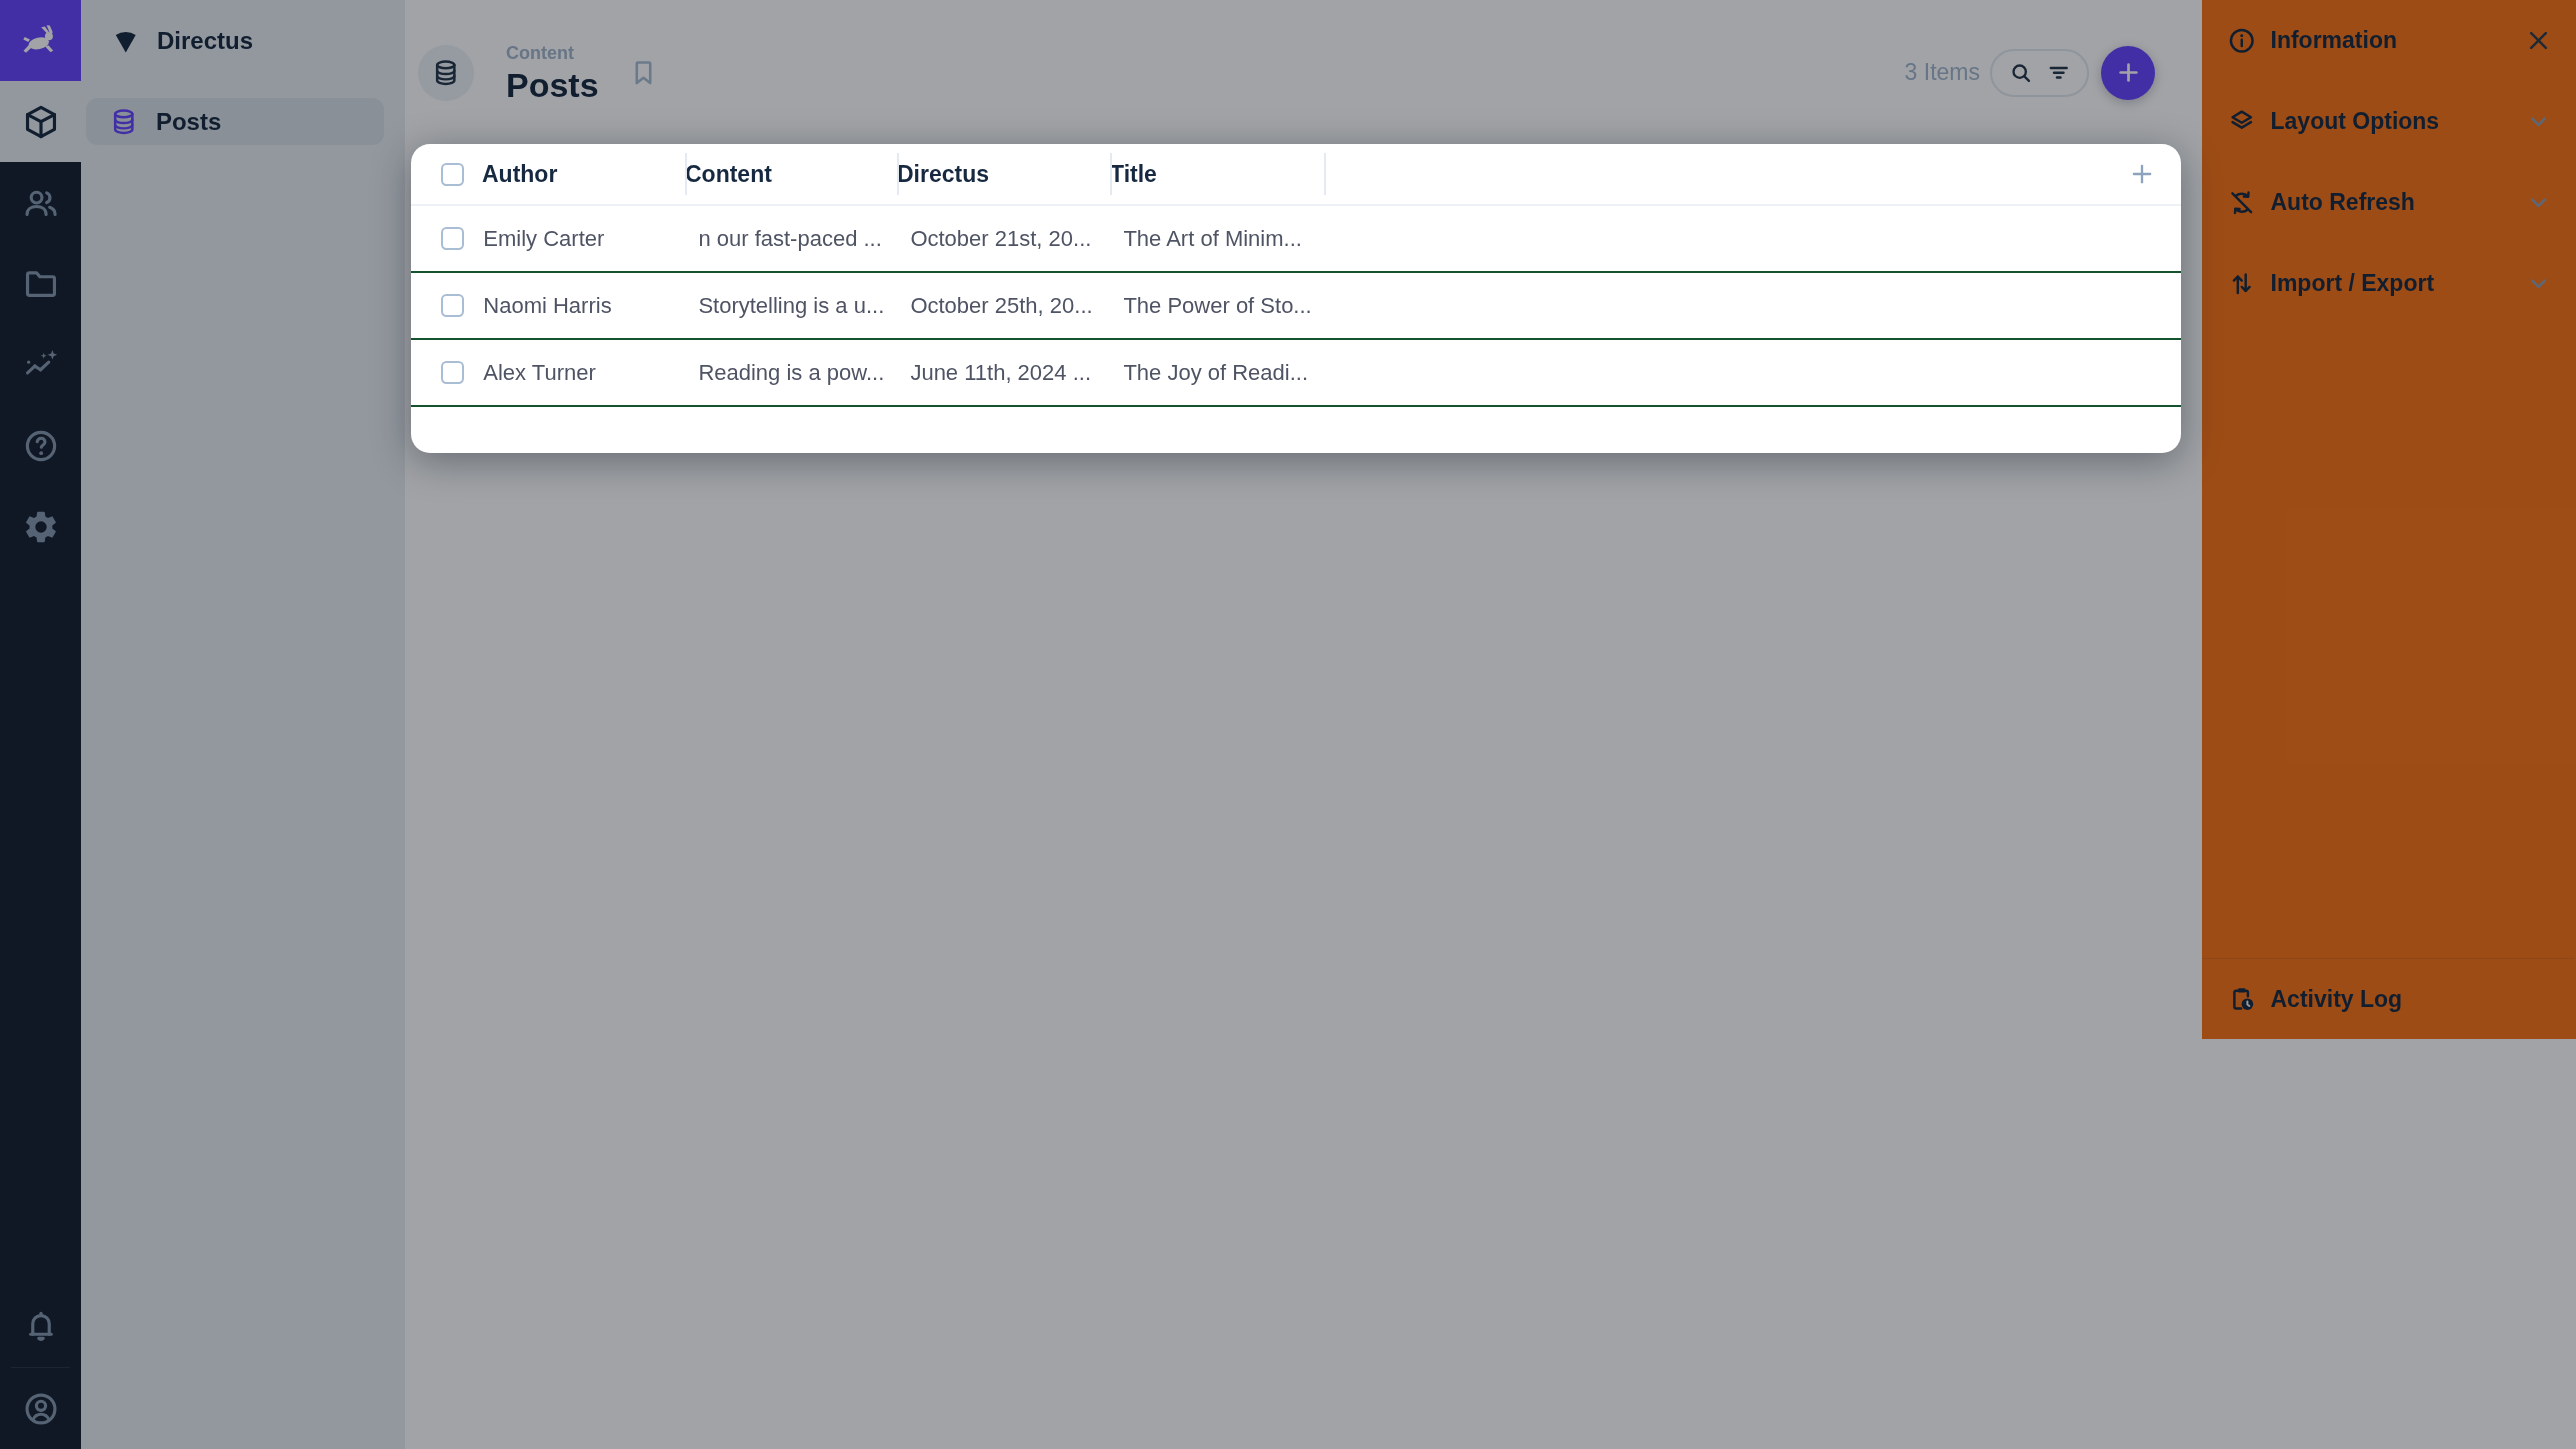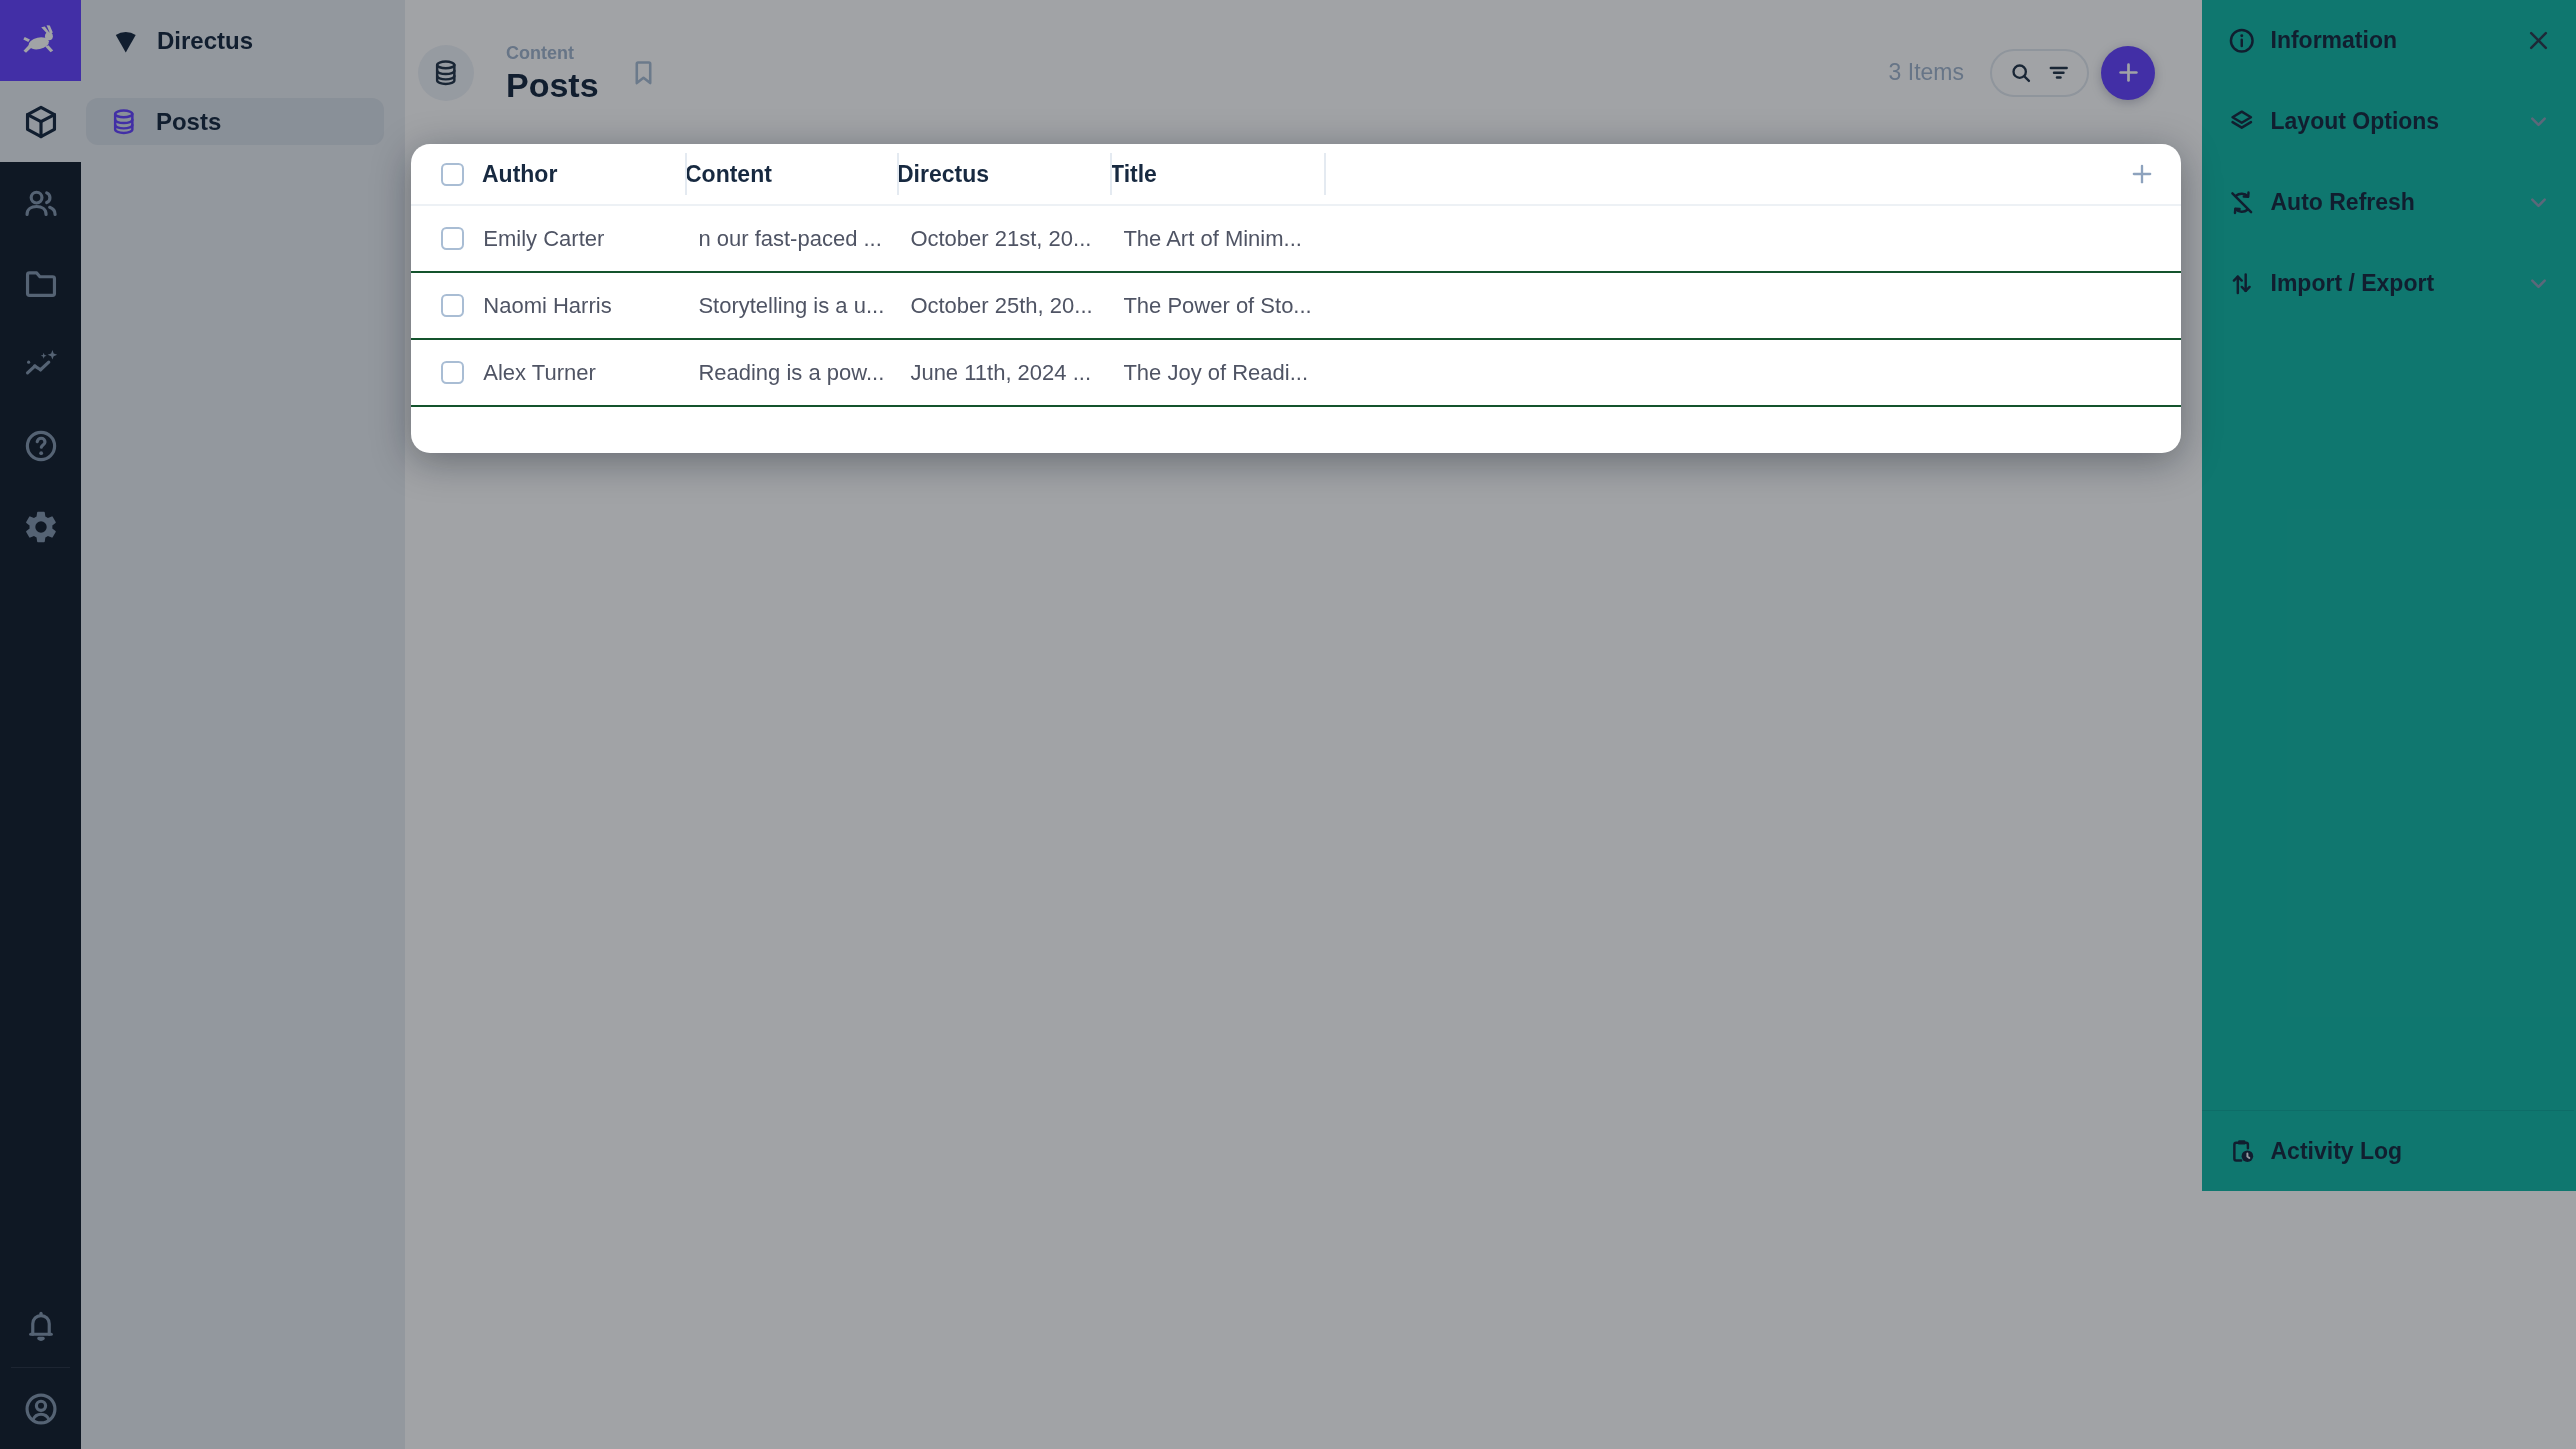--- a/index.html
+++ b/index.html
@@ -38,21 +38,21 @@
                  display:flex; align-items:center; }
   .title-icon-circle { width:56px; height:56px; border-radius:50%; background:#EEF2F7;
                        display:flex; align-items:center; justify-content:center; color:#25364A; }
   .title-icon-circle svg { width:29.5px; height:29.5px; }
   .title-block { margin-left:32px; display:flex; flex-direction:column; }
   .eyebrow { font-size:18px; font-weight:600; color:#A2B5CD; margin-bottom:4px; }
   .page-title { font-size:34px; font-weight:700; color:#172940; line-height:1; }
   .bookmark { margin-left:29.5px; color:#A9BDD4; cursor:pointer; }
   .bookmark svg { width:31px; height:31px; }
   .spacer { flex:1; }
-  .items-count { font-size:23px; color:#A2B5CD; margin-right:26px; }
+  .items-count { font-size:23px; color:#A2B5CD; margin-right:10px; }
   .search-pill { width:99px; height:48px; border:2px solid #E2E8EF; border-radius:24px;
                  display:flex; align-items:center; justify-content:center; gap:12px; }
   .search-pill .pill-btn { color:#25364A; cursor:pointer; }
   .search-pill svg { width:25.5px; height:25.5px; }
   .fab { margin-left:12px; width:54px; height:54px; border-radius:50%; border:none;
          background:#6644FF; color:#fff; display:flex; align-items:center; justify-content:center;
          cursor:pointer; box-shadow:0 2.7px 10.7px rgba(20,20,60,.25); }
   .fab svg { width:27px; height:27px; }
 
   
@@ -72,21 +72,21 @@
         bottom:9.4px; width:2px; background:#E4EAF1; }
   .c-check { padding-left:29.5px; }
   .checkbox { width:23px; height:23px; border:2.7px solid #A9BDD4; border-radius:5.4px;
               background:#fff; display:block; cursor:pointer; }
   .th-empty { position:relative; height:100%; display:flex; align-items:center;
               justify-content:flex-end; padding-right:25.5px; }
   .add-col { color:#8DA2BD; cursor:pointer; }
   .add-col svg { width:28px; height:28px; }
 
   
-  #sidebar { position:fixed; right:0; top:0; width:374px; height:1191px; background:#14b8a6;
+  #sidebar { position:fixed; right:0; top:0; width:374px; height:1039px; background:#f97316;
              z-index:10; }
   .side-row { height:81px; display:flex; align-items:center; padding:0 24px 0 25px; gap:14px;
               color:#172940; cursor:pointer; }
   .side-row .s-icon svg { width:29.5px; height:29.5px; }
   .side-row .s-label { font-size:23px; font-weight:600; color:#172940; flex:1; }
   .side-row .s-ctrl { color:#8FA1B8; }
   .side-row .s-ctrl svg { width:27px; height:27px; }
   .side-row .s-ctrl.close { color:#2C3A4D; }
   .activity-log { position:absolute; left:0; right:2px; bottom:0; height:81px;
                   border-top:1.3px solid rgba(23,41,64,.10); display:flex; align-items:center;

